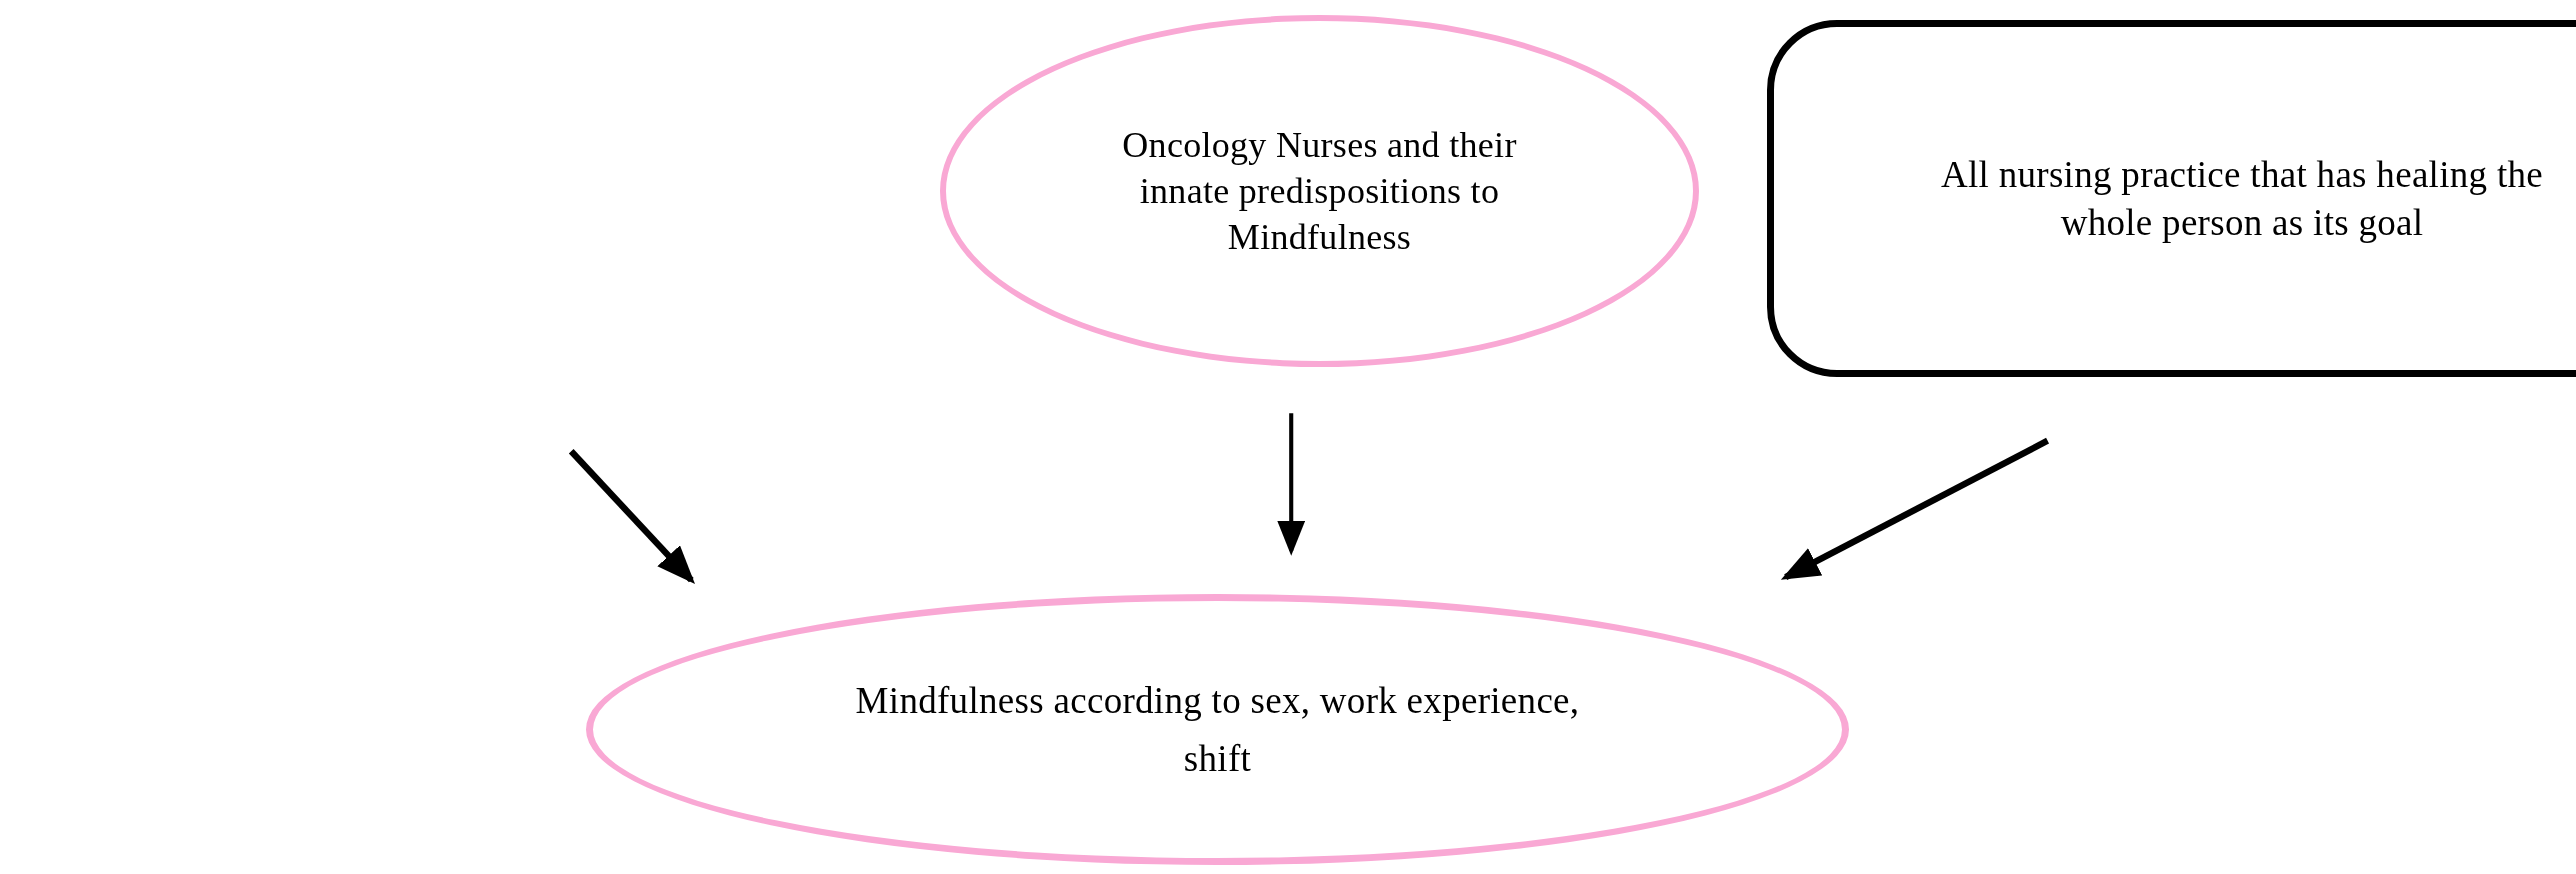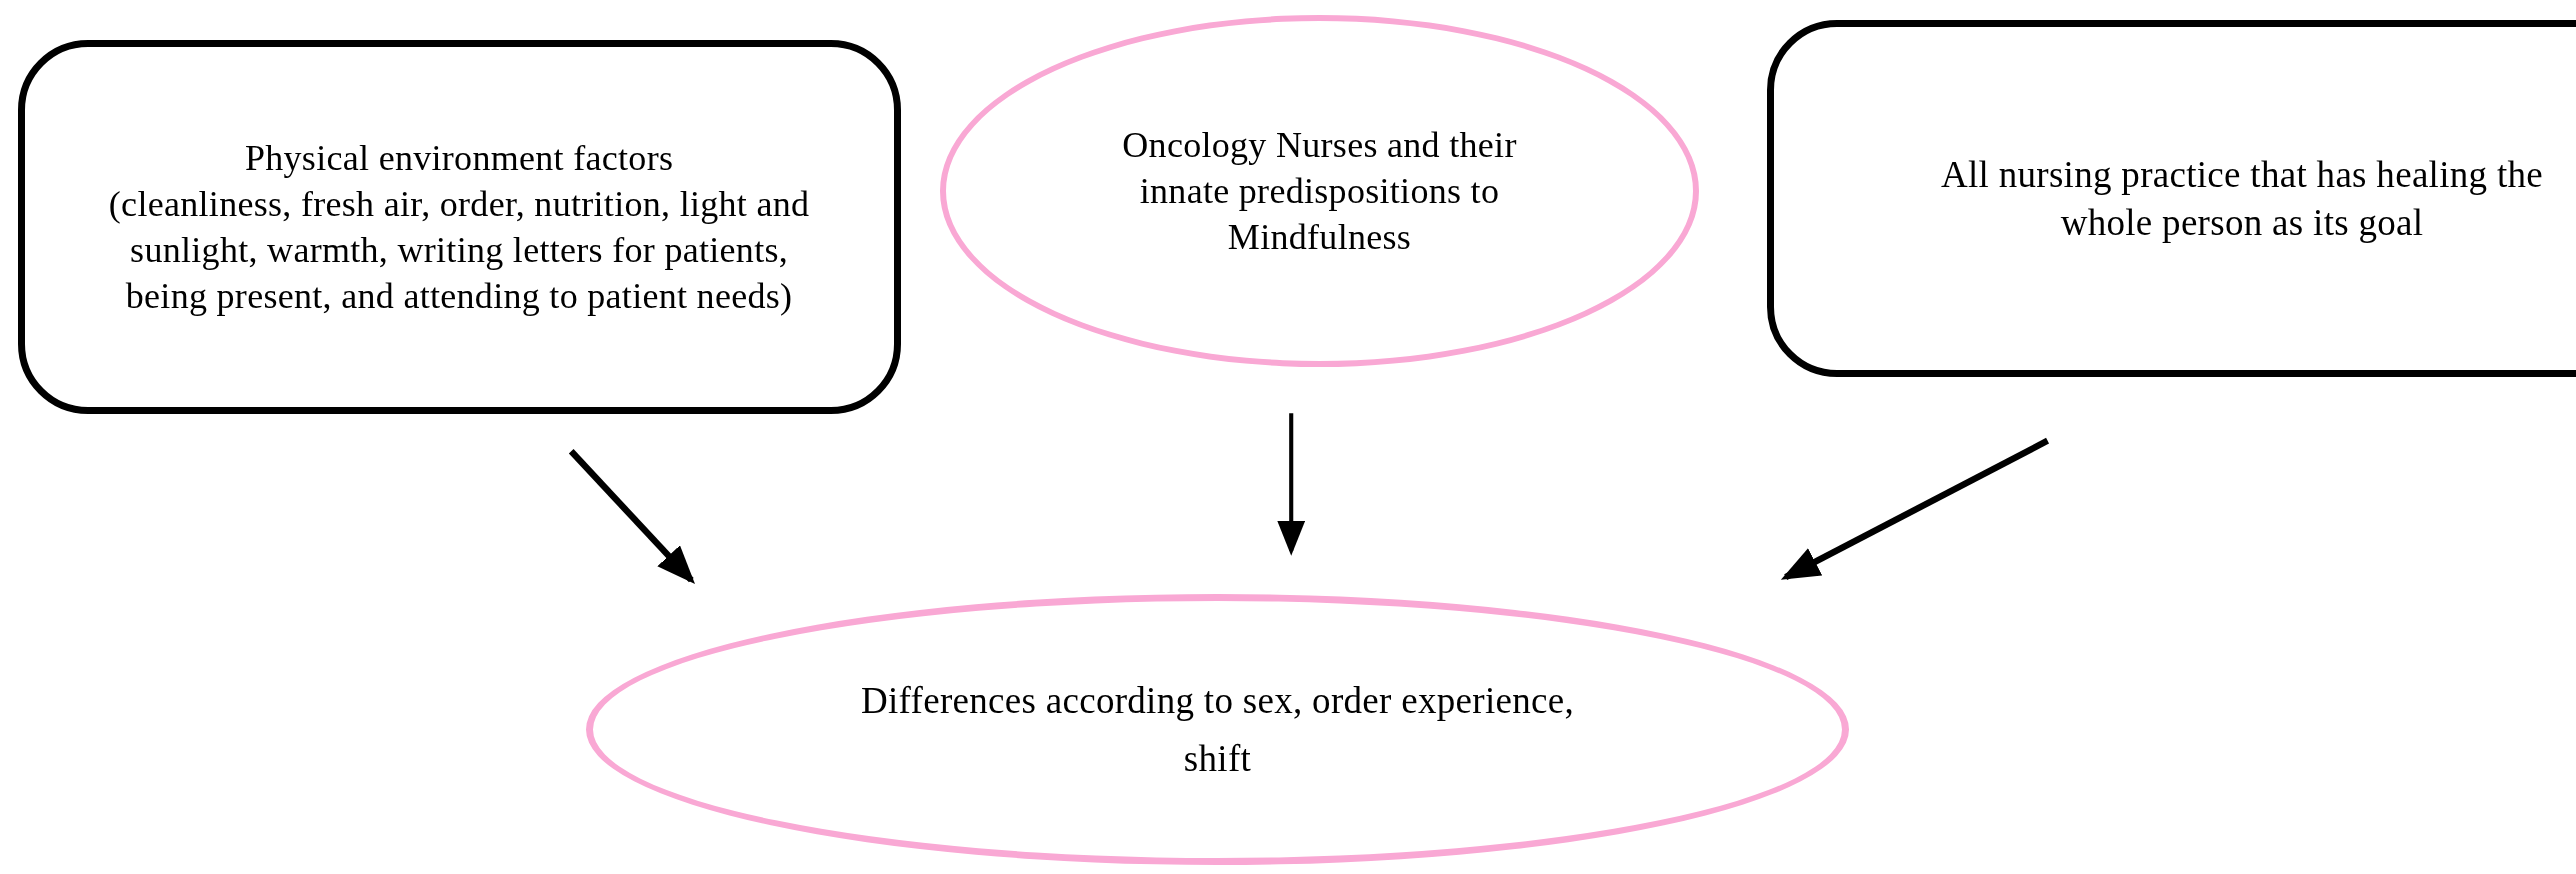--- a/index.html
+++ b/index.html
@@ -66,40 +66,34 @@
     width: 2576px;
     height: 875px;
     pointer-events: none;
   }
 </style>
 </head>
 <body>
 
 <div class="canvas">
 
-  <div class="node rounded-rect" id="node-physical-environment">
-    <div class="label">Physical environment factors
-(cleanliness, fresh air, order, nutrition, light and
-sunlight, warmth, writing letters for patients,
-being present, and attending to patient needs)</div>
-  </div>
 
   <div class="node ellipse" id="node-oncology-nurses">
     <div class="label">Oncology Nurses and their
 innate predispositions to
 Mindfulness</div>
   </div>
 
   <div class="node rounded-rect" id="node-nursing-practice">
     <div class="label">All nursing practice that has healing the
 whole person as its goal</div>
   </div>
 
   <div class="node ellipse" id="node-differences">
-    <div class="label">Differences according to sex, order experience,
+    <div class="label">Mindfulness according to sex, work experience,
 shift</div>
   </div>
 
   <svg class="arrows" viewBox="0 0 4397 1493">
     <defs>
       <marker id="arrowhead" viewBox="0 0 10 8" refX="8.6" refY="4" markerWidth="6" markerHeight="4.8" orient="auto" markerUnits="strokeWidth">
         <path d="M 0 0 L 10 4 L 0 8 Z" fill="#000000"></path>
       </marker>
       <marker id="arrowhead-thin" viewBox="0 0 10 8" refX="8.6" refY="4" markerWidth="8.5" markerHeight="6.8" orient="auto" markerUnits="strokeWidth">
         <path d="M 0 0 L 10 4 L 0 8 Z" fill="#000000"></path>

